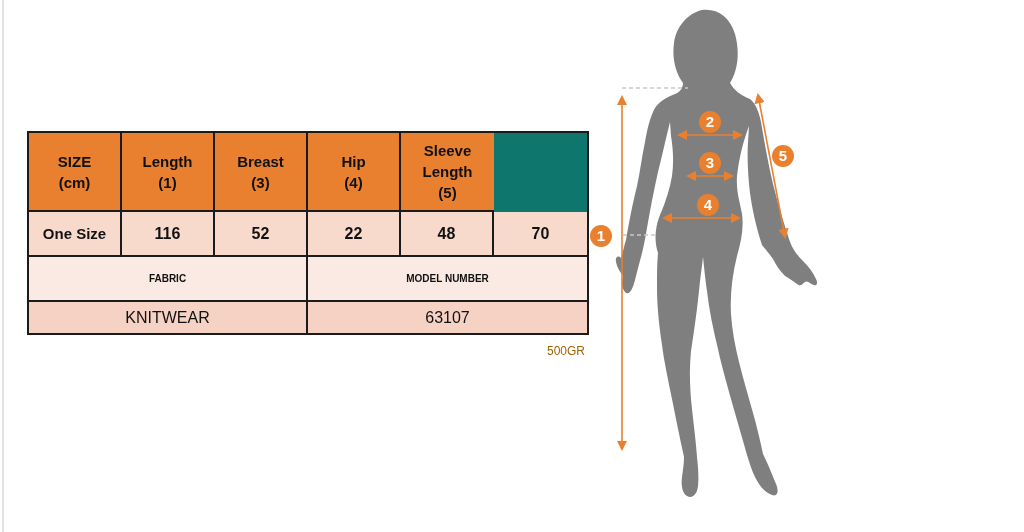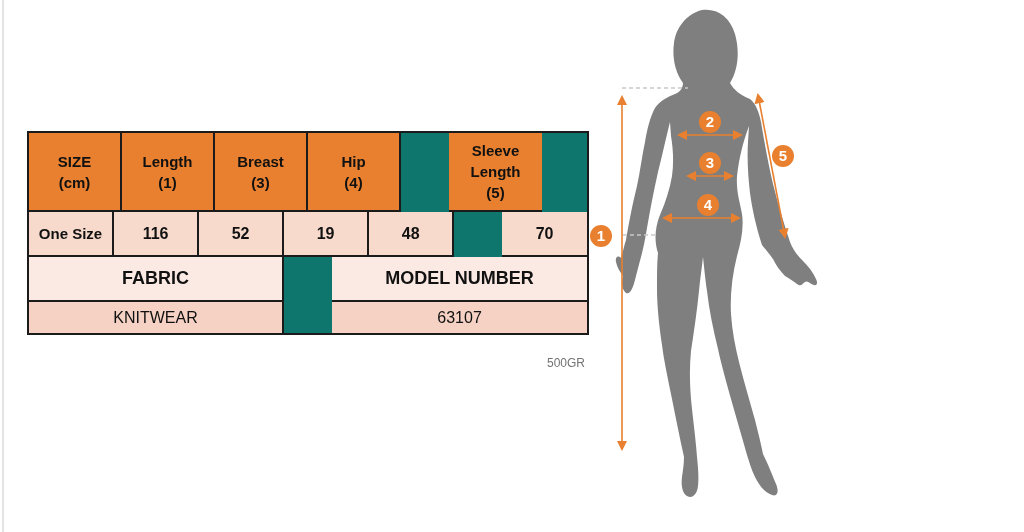--- a/index.html
+++ b/index.html
@@ -15,40 +15,40 @@
     position:absolute;left:27px;top:131px;width:558px;
     border:2px solid #1b1b1b;background:#0f766e;
   }
   .trow{display:flex;}
   .cell{
     box-sizing:border-box;
     border-right:2px solid #1b1b1b;border-bottom:2px solid #1b1b1b;
     display:flex;align-items:center;justify-content:center;
     text-align:center;color:#111;
   }
-  .cell.last{border-right:none;margin-left:48px;}
+  .cell.last{border-right:none;}
   .trow.bottom .cell{border-bottom:none;}
   .w1{width:93px;font-weight:bold;}
   .half{width:279px;}
   .h-head{height:79px;}
   .h-data{height:45px;}
   .h-lab{height:45px;}
   .h-val{height:31px;}
   .th{
     background:#E8802F;font-weight:bold;font-size:15px;line-height:1.4;
     white-space:pre-line;
   }
   .td-data{background:#F8DACD;font-size:16px;}
   .td-data.rowlabel{font-weight:bold;font-size:15px;}
-  .td-lab{background:#FBEAE3;font-weight:bold;font-size:18px;}
+  .td-lab{background:#FBEAE3;font-weight:bold;font-size:10px;}
   .td-val{background:#F5D2C4;font-size:16px;}
 
   .weight-note{
-    position:absolute;left:27px;top:356px;width:558px;
-    text-align:right;font-size:12px;color:#737373;
+    position:absolute;left:27px;top:344px;width:558px;
+    text-align:right;font-size:12px;color:#a16207;
   }
 
   
   .figure-svg{position:absolute;left:580px;top:0;width:260px;height:532px;}
   .marker-num{font-family:"Liberation Sans",sans-serif;font-size:15px;font-weight:bold;fill:#ffffff;}
 </style>
 </head>
 <body>
 
 <div class="canvas">
@@ -66,21 +66,21 @@
 (4)</div>
       <div class="cell th w1 h-head last">Sleeve
 Length
 (5)</div>
     </div>
 
     <div class="trow">
       <div class="cell td-data rowlabel w1 h-data">One Size</div>
       <div class="cell td-data w1 h-data">116</div>
       <div class="cell td-data w1 h-data">52</div>
-      <div class="cell td-data w1 h-data">19</div>
+      <div class="cell td-data w1 h-data">22</div>
       <div class="cell td-data w1 h-data">48</div>
       <div class="cell td-data w1 h-data last">70</div>
     </div>
 
     <div class="trow">
       <div class="cell td-lab half h-lab">FABRIC</div>
       <div class="cell td-lab half h-lab last">MODEL NUMBER</div>
     </div>
 
     <div class="trow bottom">

